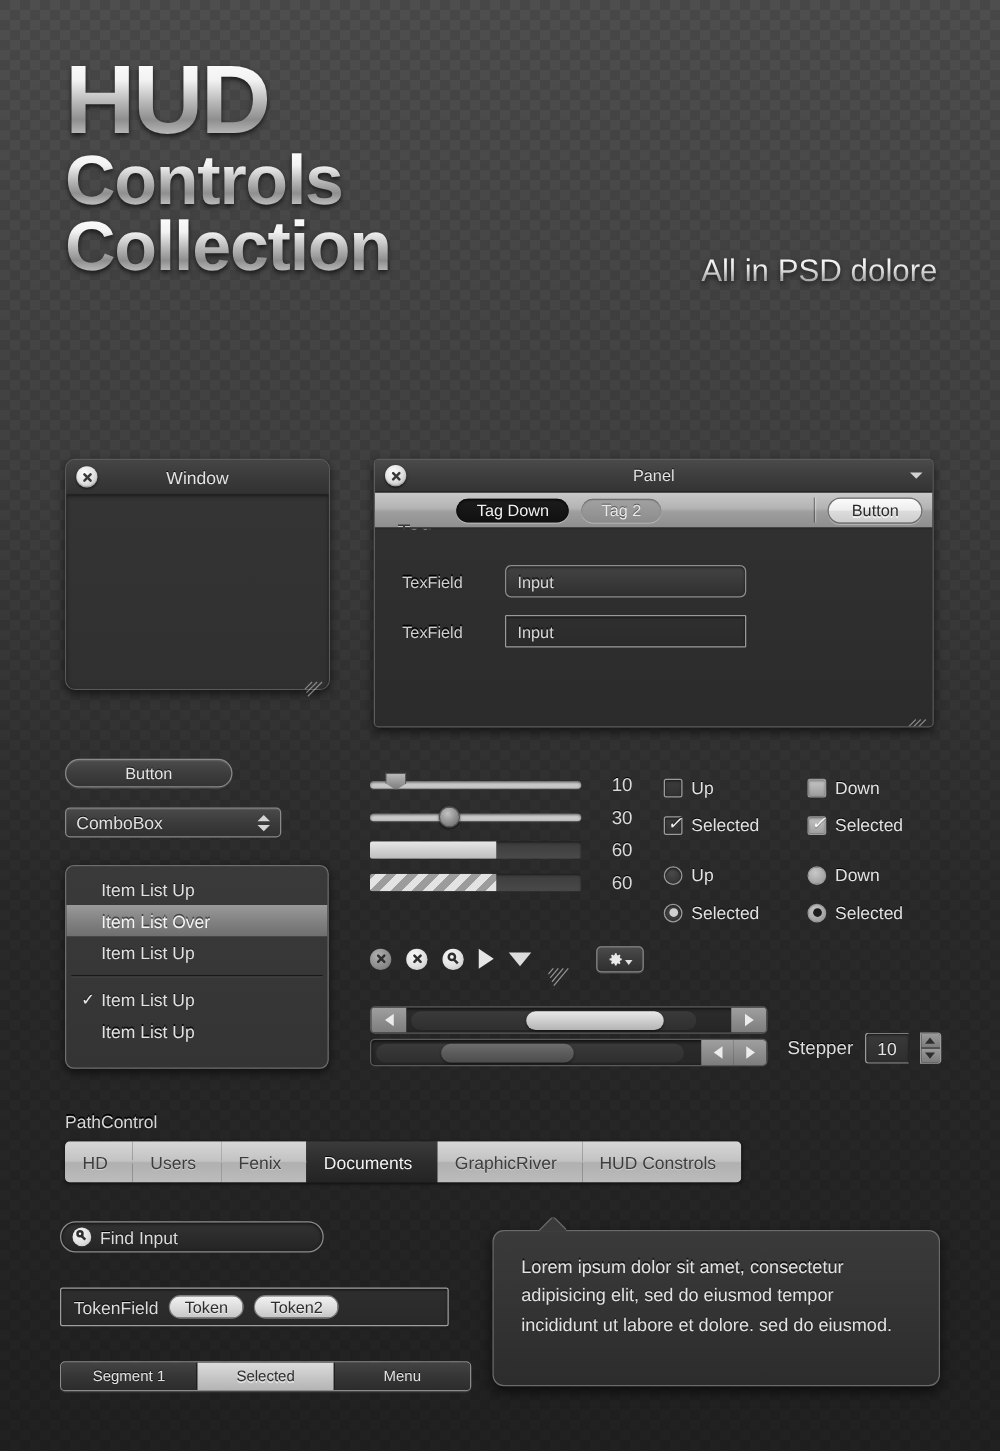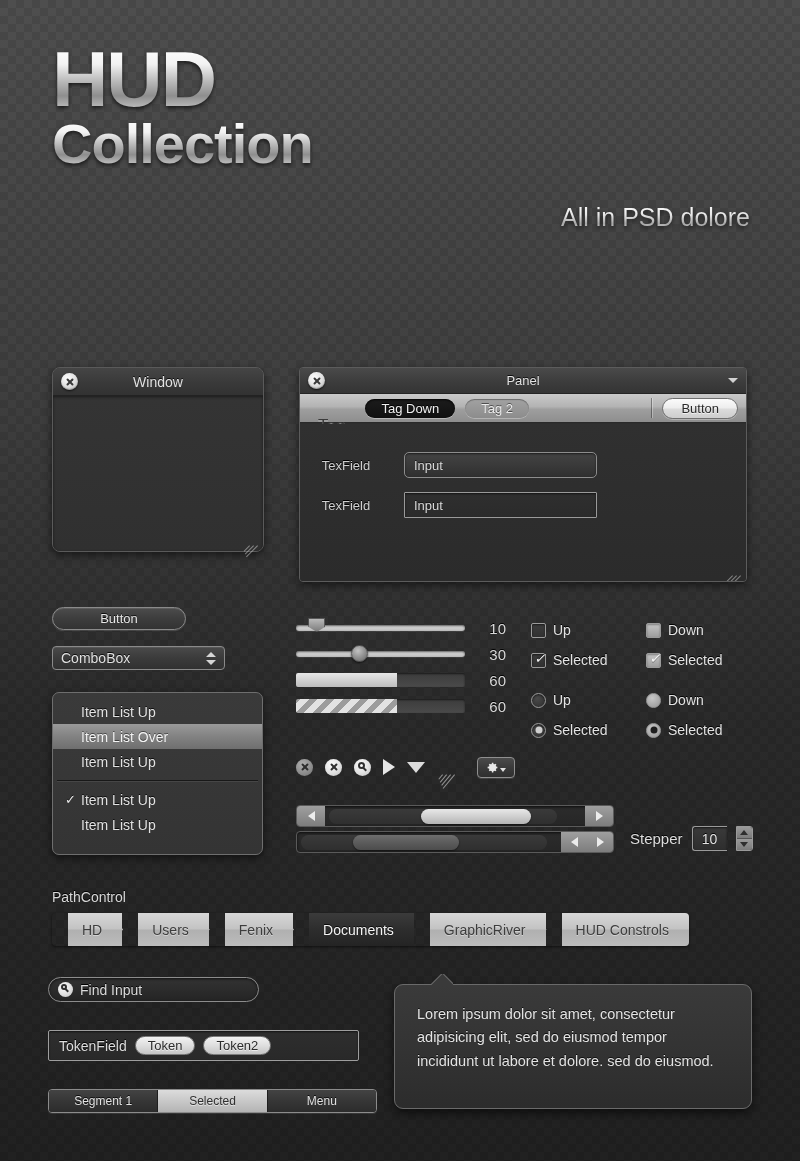--- a/index.html
+++ b/index.html
@@ -319,21 +319,20 @@
   
   #pathcontrol-label { position:absolute; left:52px; top:889px; font-size:14px; color:#d8d8d8; text-shadow:0 -1px 0 #000; }
   #pathcontrol {
     position:absolute; left:52px; top:913px; height:33px; display:flex; align-items:stretch;
     border-radius:4px; overflow:hidden; box-shadow:0 1px 3px rgba(0,0,0,0.6);
   }
   .crumb {
     display:flex; align-items:center; position:relative; font-size:14px;
     padding: 0 20px 0 14px; color:#3d3d3d; text-shadow:0 1px 0 rgba(255,255,255,0.4);
     background: linear-gradient(180deg,#d7d7d7 0%, #c3c3c3 48%, #b0b0b0 52%, #bcbcbc 100%);
-    margin-left: 16px;
   }
   .crumb .chev-sep {
     position:absolute; right:-1px; top:0; bottom:0; width:16px;
     background: inherit;
     clip-path: polygon(0 0, 100% 50%, 0 100%, 0 96%, 92% 50%, 0 4%);
   }
   .crumb.active {
     color:#f3f3f3; text-shadow:0 -1px 0 rgba(0,0,0,0.8);
     background: linear-gradient(180deg,#3b3b3b 0%, #2d2d2d 50%, #242424 100%);
   }
@@ -396,20 +395,21 @@
     transform: rotate(45deg); transform-origin: center;
     margin-left:3px;
   }
 </style>
 </head>
 <body>
 
 <div id="header">
   <div class="title-block">
     <div class="t-line" id="title-hud">HUD</div>
+    <div class="t-line" id="title-controls">Controls</div>
     <div class="t-line" id="title-collection">Collection</div>
   </div>
   <div id="tagline">All in PSD dolore</div>
 </div>
 
 <div id="window">
   <div class="titlebar">
     <span class="hud-close"></span>
     <span class="t">Window</span>
   </div>

